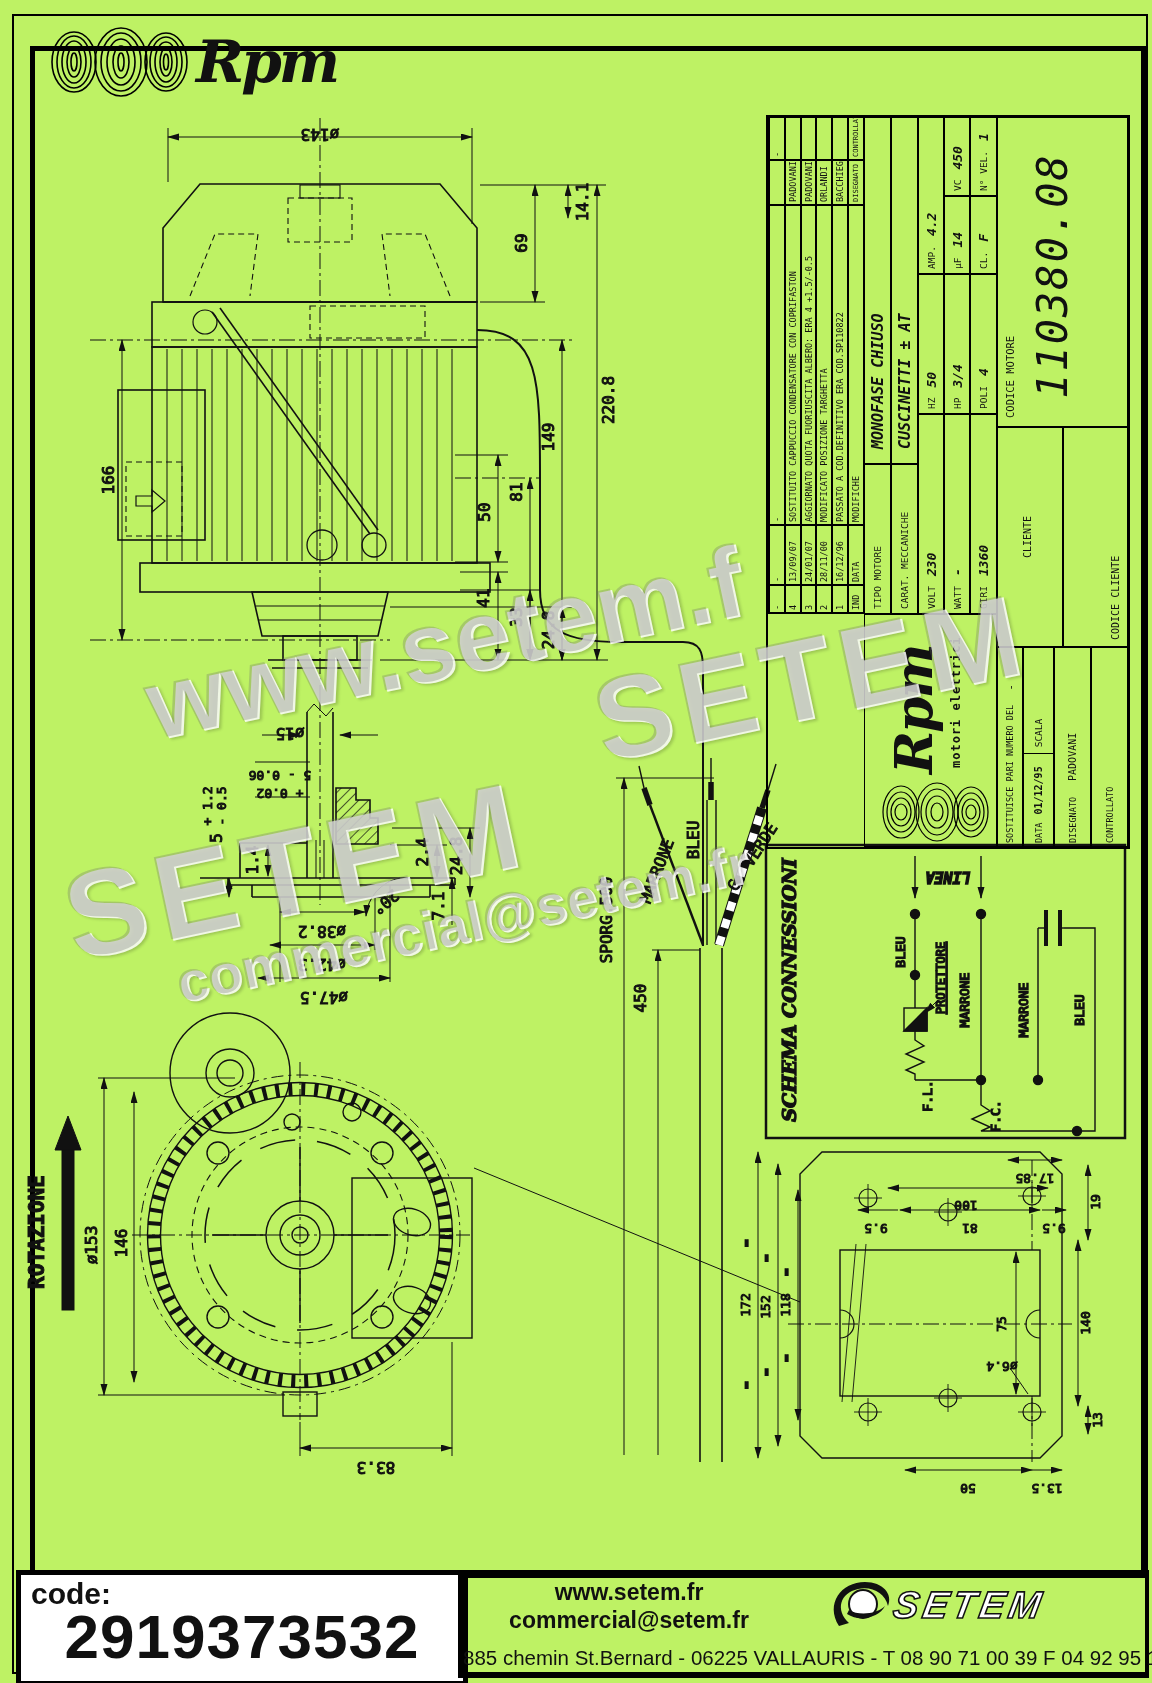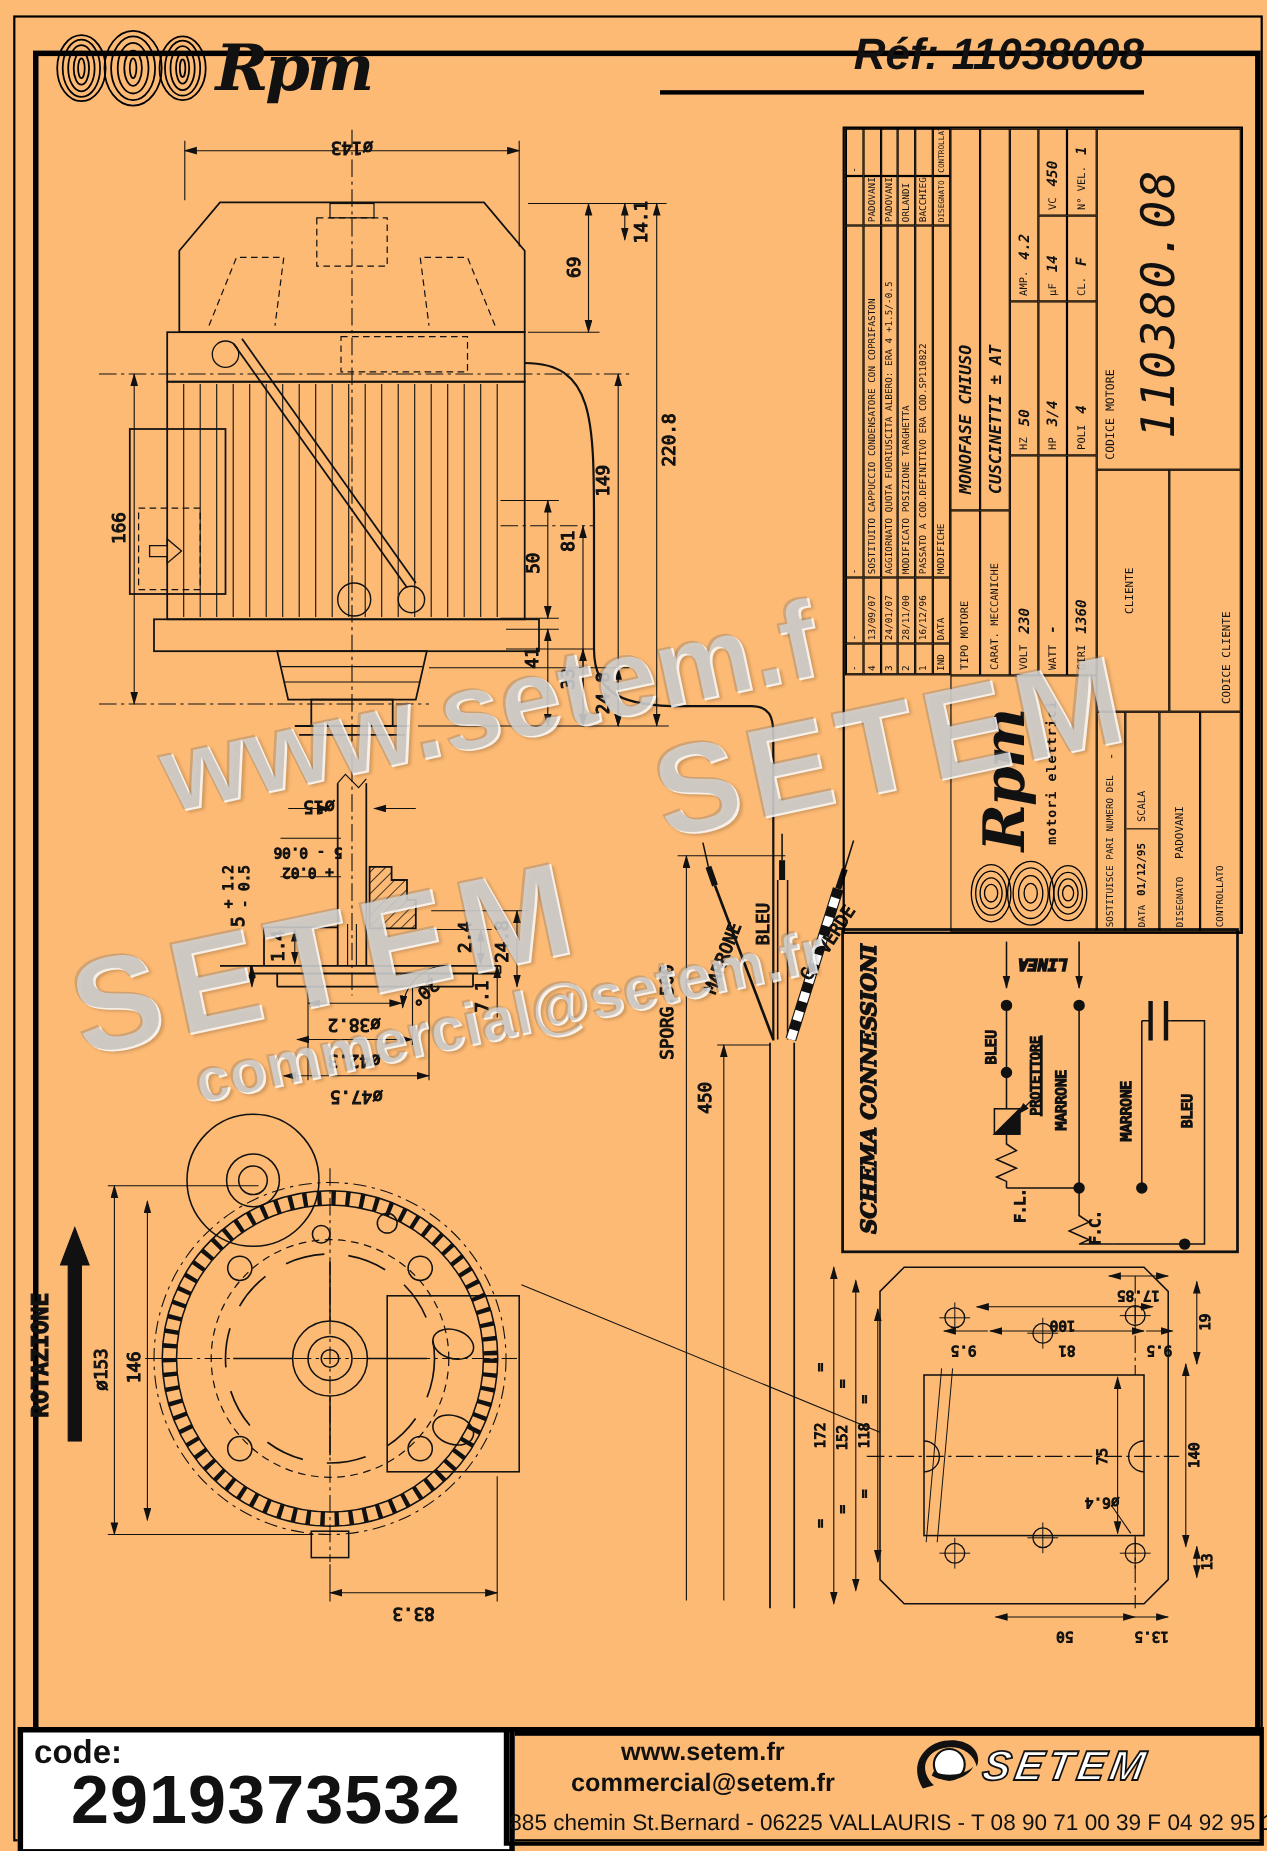--- a/index.html
+++ b/index.html
@@ -1,16 +1,16 @@
 <!DOCTYPE html>
 <html><head>
 <meta charset="utf-8">
 <style>
   html,body{margin:0;padding:0;background:#e8e8e8;}
-  #sheet{position:relative;width:1152px;height:1683px;background:#fdba74;margin:0 auto;
+  #sheet{position:relative;width:1152px;height:1683px;background:#bef264;margin:0 auto;
          font-family:"DejaVu Sans Mono",monospace;color:#111;overflow:hidden;}
   .abs{position:absolute;}
   
   #outer-border{left:12px;top:14px;width:1132px;height:1656px;border:2px solid #000;}
   #main-border{left:30px;top:46px;width:1106px;height:1522px;border:5px solid #000;}
   
   #brand{left:46px;top:20px;width:330px;height:80px;}
   #brand-name{position:absolute;left:150px;top:8px;font-family:"DejaVu Serif",serif;
               font-style:italic;font-weight:bold;font-size:58px;letter-spacing:-3px;}
   #ref{left:600px;top:28px;width:440px;height:52px;text-align:right;
@@ -42,21 +42,21 @@
               font-style:italic;font-size:42px;letter-spacing:2px;}
   .sost-row{position:absolute;left:0;width:200px;box-sizing:border-box;border:1px solid #000;
             font-size:8.5px;display:flex;align-items:center;padding-left:3px;white-space:nowrap;overflow:hidden;}
   
   #code-box{left:16px;top:1570px;width:442px;height:106px;border:5px solid #000;background:#fff;z-index:4;}
   #code-label{position:absolute;left:10px;top:2px;font-family:"Liberation Sans",sans-serif;
               font-weight:bold;font-size:30px;}
   #code-value{position:absolute;left:0;right:0;top:26px;text-align:center;
               font-family:"Liberation Sans",sans-serif;font-weight:bold;font-size:62px;letter-spacing:1px;}
   #footer-box{left:458px;top:1570px;width:682px;height:100px;border:4px solid #000;border-left-width:5px;z-index:4;}
-  #footer-web{position:absolute;left:26px;top:4px;width:300px;text-align:center;
+  #footer-web{position:absolute;left:16px;top:4px;width:300px;text-align:center;
               font-family:"Liberation Sans",sans-serif;font-weight:bold;font-size:23px;line-height:28px;}
   #footer-addr{position:absolute;left:0;right:0;bottom:4px;text-align:center;
                font-family:"Liberation Sans",sans-serif;font-size:20.5px;white-space:nowrap;}
   #setem-logo{position:absolute;right:20px;top:2px;}
   svg text{font-family:"DejaVu Sans Mono",monospace;fill:#111;}
   .dt{font-size:16px;}
   .dts{font-size:13px;}
 </style>
 </head>
 <body>
@@ -87,21 +87,20 @@
             <ellipse cx="120" cy="42" rx="21" ry="29"></ellipse>
             <ellipse cx="120" cy="42" rx="16" ry="25"></ellipse>
             <ellipse cx="120" cy="42" rx="11" ry="20"></ellipse>
             <ellipse cx="120" cy="42" rx="6" ry="14"></ellipse>
             <ellipse cx="120" cy="42" rx="2.5" ry="8"></ellipse>
           </g>
       </g>
     </svg>
     <div id="brand-name">Rpm</div>
   </div>
-  <div class="abs" id="ref">Réf:  11038008</div>
 
   <div class="abs wm" id="wm1">www.setem.f</div>
   <div class="abs wm" id="wm2">SETEM</div>
   <div class="abs wm" id="wm3">SETEM</div>
   <div class="abs wm" id="wm4">commercial@setem.fr</div>
 
   <svg class="abs" width="1152" height="1683" style="left:0;top:0;z-index:2;">
     <defs>
       <marker id="ah" orient="auto-start-reverse" markerWidth="12" markerHeight="10" refX="11" refY="3.5" markerUnits="userSpaceOnUse">
         <path d="M0,0L12,3.5L0,7z" fill="#111"></path>

